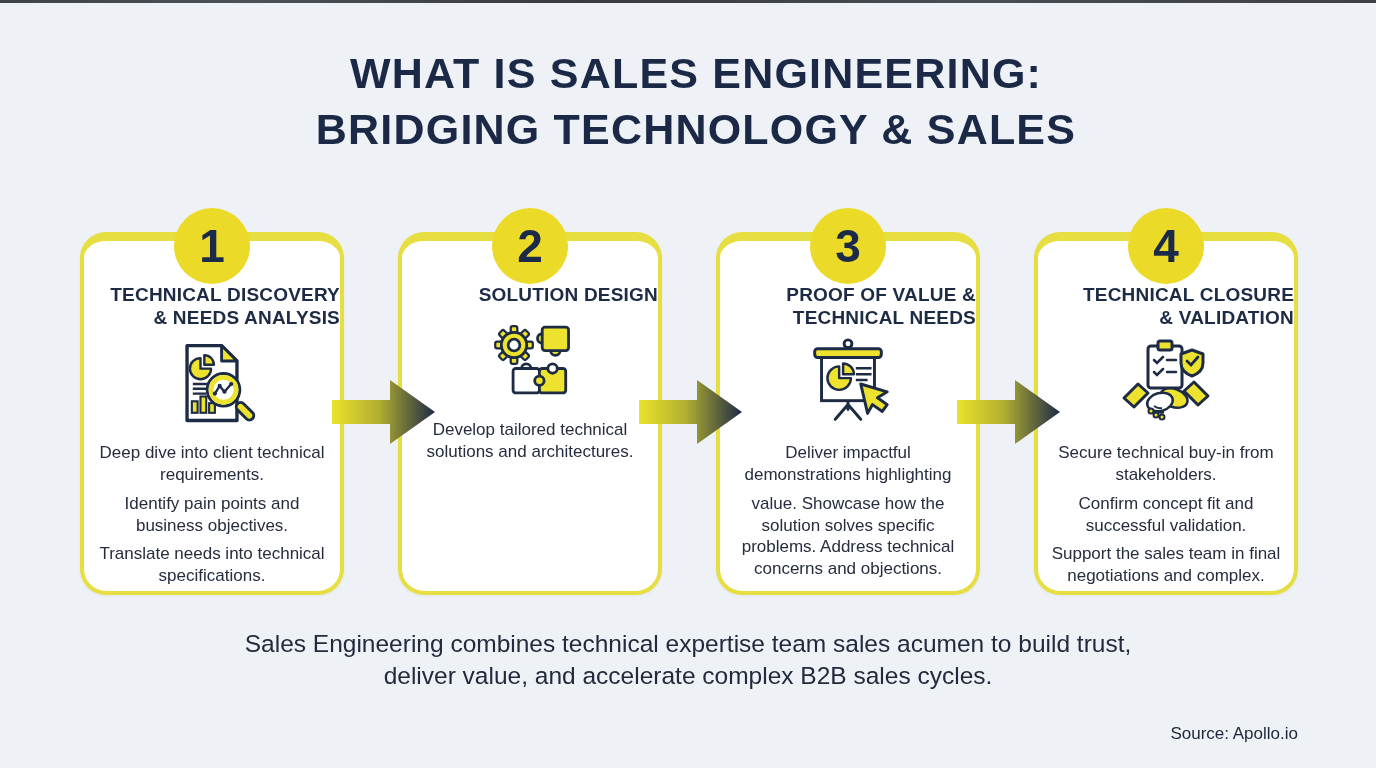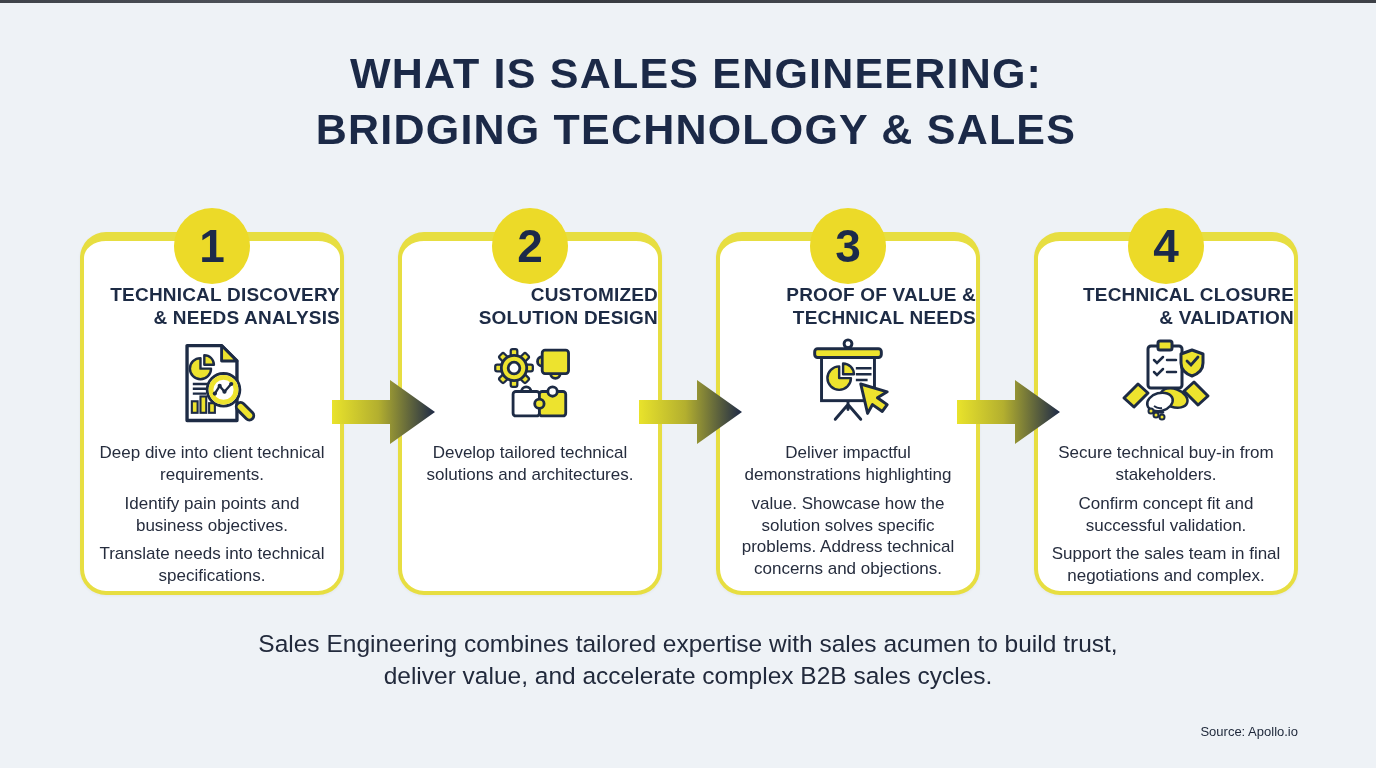--- a/index.html
+++ b/index.html
@@ -64,21 +64,21 @@
 
   .summary {
     position: absolute; top: 628px; left: 0; width: 100%;
     text-align: center; color: #222a3c; font-size: 24.5px;
     font-weight: 500; line-height: 1.3;
   }
   .summary span { display: block; }
 
   .source {
     position: absolute; top: 724px; right: 78px;
-    color: #1c2638; font-size: 13px;
+    color: #1c2638; font-size: 17px;
   }
 </style>
 </head>
 <body>
 
 <div class="top-edge"></div>
 
 <h1 class="main-title">
   <span>WHAT IS SALES ENGINEERING:</span>
   <span>BRIDGING TECHNOLOGY &amp; SALES</span>
@@ -117,21 +117,20 @@
     <p>Identify pain points and business objectives.</p>
     <p>Translate needs into technical specifications.</p>
   </div>
 </section>
 
 <section class="card card-2">
   <div class="badge">
     <span>2</span>
   </div>
   <h2 class="card-title">
-    <span>CUSTOMIZED</span>
     <span>SOLUTION DESIGN</span>
   </h2>
   <div class="icon-wrap">
     <svg width="94" height="94" viewBox="0 0 100 100">
       <g transform="translate(33,33)">
         <g fill="#ede32e" stroke="#1d2b45" stroke-width="2.4">
           <rect x="-3.5" y="-20" width="7" height="9" rx="2"></rect>
           <rect x="-3.5" y="-20" width="7" height="9" rx="2" transform="rotate(45)"></rect>
           <rect x="-3.5" y="-20" width="7" height="9" rx="2" transform="rotate(90)"></rect>
           <rect x="-3.5" y="-20" width="7" height="9" rx="2" transform="rotate(135)"></rect>
@@ -243,17 +242,17 @@
     <linearGradient id="arrowGrad3" x1="0" y1="0" x2="1" y2="0">
       <stop offset="0" stop-color="#e9e32b"></stop>
         <stop offset="0.45" stop-color="#b3af2f"></stop>
         <stop offset="1" stop-color="#1e2a47"></stop>
     </linearGradient>
   </defs>
   <polygon points="0,23 58,23 58,3 103,35 58,67 58,47 0,47" fill="url(#arrowGrad3)"></polygon>
 </svg>
 
 <p class="summary">
-  <span>Sales Engineering combines tailored expertise with sales acumen to build trust,</span>
+  <span>Sales Engineering combines technical expertise team sales acumen to build trust,</span>
   <span>deliver value, and accelerate complex B2B sales cycles.</span>
 </p>
 
 <p class="source">Source: Apollo.io</p>
 
 </body></html>

